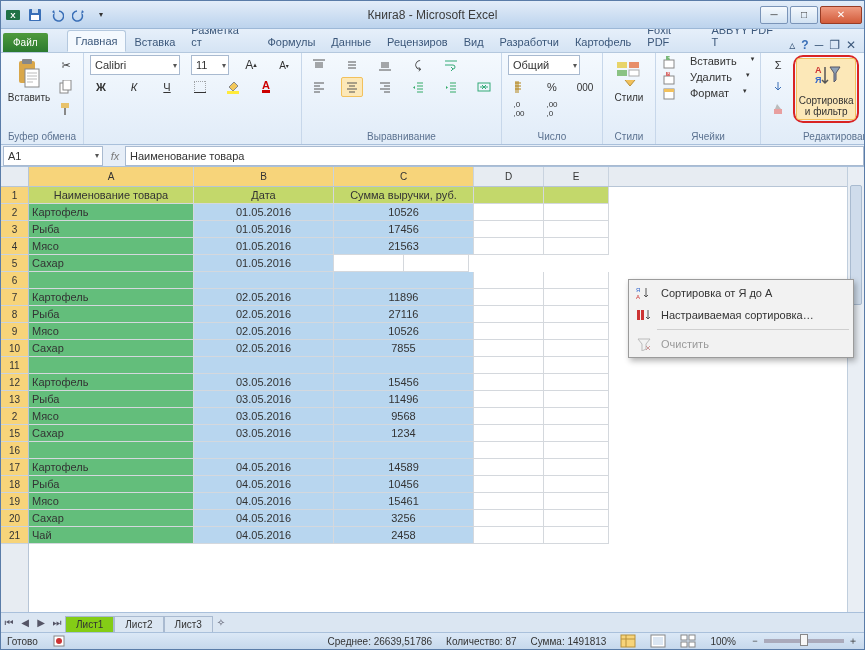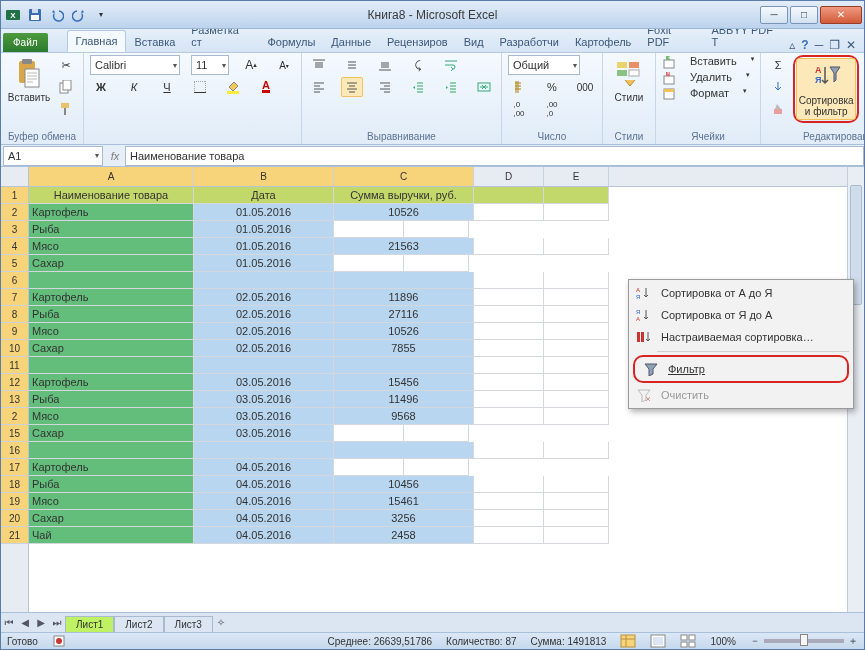--- a/index.html
+++ b/index.html
@@ -47,21 +47,21 @@
   .rows{}
   .row{display:flex;height:17px;}
   .cell{border-right:1px solid #d4d8dd;border-bottom:1px solid #d4d8dd;padding:0 3px;font-size:11px;line-height:16px;overflow:hidden;white-space:nowrap;}
   .hdr-row .cell{background:#c3d86b;font-weight:normal;text-align:center;}
   .row .ca{background:#63be7b;}
   .row .cb,.row .cc{background:#b8d6ef;text-align:center;}
   .row.empty .ca{background:#63be7b;}
   .row.empty .cb,.row.empty .cc{background:#b8d6ef;}
   .tabsbar{height:20px;background:#dbe6f2;border-top:1px solid #a9c0db;display:flex;align-items:center;font-size:10px;}
   .navbtn{width:16px;text-align:center;color:#556;}
-  .shtab{padding:2px 10px;border:1px solid #a9bad0;background:#bef264;border-bottom:none;margin-top:2px;}
+  .shtab{padding:2px 10px;border:1px solid #a9bad0;background:#84cc16;border-bottom:none;margin-top:2px;}
   .shtab.inactive{background:#dbe6f2;}
   .statusbar{height:15px;background:linear-gradient(#dbe8f6,#c6d8ec);border-top:1px solid #a9c0db;display:flex;align-items:center;font-size:10px;padding:8px 6px;gap:14px;}
   .statusbar .spacer{flex:1;}
   .zoom{display:flex;align-items:center;gap:4px;}
   .zoomtrack{width:80px;height:4px;background:#aab;position:relative;}
   .zoomthumb{width:8px;height:12px;background:#f7f7f7;border:1px solid #888;position:absolute;left:36px;top:-5px;}
   .dropdown{position:absolute;top:112px;right:10px;width:226px;background:#f2f2f2;border:1px solid #9b9b9b;box-shadow:2px 3px 6px rgba(0,0,0,.3);z-index:10;padding:2px 0;}
   .dd-item{display:flex;align-items:center;gap:8px;padding:3px 8px 3px 6px;font-size:11px;}
   .dd-item .ddic{width:18px;height:16px;display:flex;align-items:center;justify-content:center;font-size:10px;}
   .dd-item.disabled{color:#9a9a9a;}
@@ -440,20 +440,21 @@
           <div class="row">
             <div class="cell ca" style="width: 165px;">Картофель</div>
             <div class="cell cb" style="width: 140px;">01.05.2016</div>
             <div class="cell cc" style="width: 140px;">10526</div>
             <div class="cell " style="width: 70px; background: rgb(255, 255, 255);"></div>
             <div class="cell " style="width: 65px; background: rgb(255, 255, 255);"></div>
           </div>
           <div class="row">
             <div class="cell ca" style="width: 165px;">Рыба</div>
             <div class="cell cb" style="width: 140px;">01.05.2016</div>
+            <div class="cell cc" style="width: 140px;">17456</div>
             <div class="cell " style="width: 70px; background: rgb(255, 255, 255);"></div>
             <div class="cell " style="width: 65px; background: rgb(255, 255, 255);"></div>
           </div>
           <div class="row">
             <div class="cell ca" style="width: 165px;">Мясо</div>
             <div class="cell cb" style="width: 140px;">01.05.2016</div>
             <div class="cell cc" style="width: 140px;">21563</div>
             <div class="cell " style="width: 70px; background: rgb(255, 255, 255);"></div>
             <div class="cell " style="width: 65px; background: rgb(255, 255, 255);"></div>
           </div>
@@ -522,33 +523,35 @@
           <div class="row">
             <div class="cell ca" style="width: 165px;">Мясо</div>
             <div class="cell cb" style="width: 140px;">03.05.2016</div>
             <div class="cell cc" style="width: 140px;">9568</div>
             <div class="cell " style="width: 70px; background: rgb(255, 255, 255);"></div>
             <div class="cell " style="width: 65px; background: rgb(255, 255, 255);"></div>
           </div>
           <div class="row">
             <div class="cell ca" style="width: 165px;">Сахар</div>
             <div class="cell cb" style="width: 140px;">03.05.2016</div>
+            <div class="cell cc" style="width: 140px;">1234</div>
             <div class="cell " style="width: 70px; background: rgb(255, 255, 255);"></div>
             <div class="cell " style="width: 65px; background: rgb(255, 255, 255);"></div>
           </div>
           <div class="row empty">
             <div class="cell ca" style="width: 165px;"></div>
             <div class="cell cb" style="width: 140px;"></div>
             <div class="cell cc" style="width: 140px;"></div>
             <div class="cell " style="width: 70px; background: rgb(255, 255, 255);"></div>
             <div class="cell " style="width: 65px; background: rgb(255, 255, 255);"></div>
           </div>
           <div class="row">
             <div class="cell ca" style="width: 165px;">Картофель</div>
             <div class="cell cb" style="width: 140px;">04.05.2016</div>
+            <div class="cell cc" style="width: 140px;">14589</div>
             <div class="cell " style="width: 70px; background: rgb(255, 255, 255);"></div>
             <div class="cell " style="width: 65px; background: rgb(255, 255, 255);"></div>
           </div>
           <div class="row">
             <div class="cell ca" style="width: 165px;">Рыба</div>
             <div class="cell cb" style="width: 140px;">04.05.2016</div>
             <div class="cell cc" style="width: 140px;">10456</div>
             <div class="cell " style="width: 70px; background: rgb(255, 255, 255);"></div>
             <div class="cell " style="width: 65px; background: rgb(255, 255, 255);"></div>
           </div>
@@ -573,30 +576,20 @@
             <div class="cell " style="width: 70px; background: rgb(255, 255, 255);"></div>
             <div class="cell " style="width: 65px; background: rgb(255, 255, 255);"></div>
           </div>
         </div>
     </div>
     <div class="vscroll">
         <div class="vthumb"></div>
       </div>
 
     <div class="dropdown">
-      <div class="dd-item">
-        <span class="ddic">
-            <svg width="16" height="14">
-              <text x="0" y="6" font-size="6" fill="#c33">А</text>
-              <text x="0" y="13" font-size="6" fill="#36c">Я</text>
-              <path d="M10 2v9M8 9l2 2l2-2" stroke="#555" fill="none"></path>
-            </svg>
-          </span>
-        <span>Сортировка от А до Я</span>
-      </div>
       <div class="dd-item">
         <span class="ddic">
             <svg width="16" height="14">
               <text x="0" y="6" font-size="6" fill="#36c">Я</text>
               <text x="0" y="13" font-size="6" fill="#c33">А</text>
               <path d="M10 2v9M8 9l2 2l2-2" stroke="#555" fill="none"></path>
             </svg>
           </span>
         <span>Сортировка от Я до А</span>
       </div>
@@ -604,30 +597,20 @@
         <span class="ddic">
             <svg width="16" height="14">
               <rect x="1" y="2" width="3" height="10" fill="#c33"></rect>
               <rect x="5" y="2" width="3" height="10" fill="#c33"></rect>
               <path d="M12 2v9M10 9l2 2l2-2" stroke="#555" fill="none"></path>
             </svg>
           </span>
         <span>Настраиваемая сортировка…</span>
       </div>
       <div class="dd-sep"></div>
-      <span class="highlight-red" style="display:block;margin:1px 4px;">
-        <div class="dd-item">
-          <span class="ddic">
-              <svg width="14" height="14">
-                <path d="M1 2h12l-4 5v5l-4 2v-7z" fill="#8fa2b8" stroke="#556"></path>
-              </svg>
-            </span>
-          <span style="text-decoration:underline;">Фильтр</span>
-        </div>
-      </span>
       <div class="dd-item disabled">
         <span class="ddic">
             <svg width="14" height="14">
               <path d="M1 2h12l-4 5v5l-4 2v-7z" fill="none" stroke="#bbb"></path>
               <path d="M9 9l4 4M13 9l-4 4" stroke="#c99"></path>
             </svg>
           </span>
         <span>Очистить</span>
       </div>
     </div>

